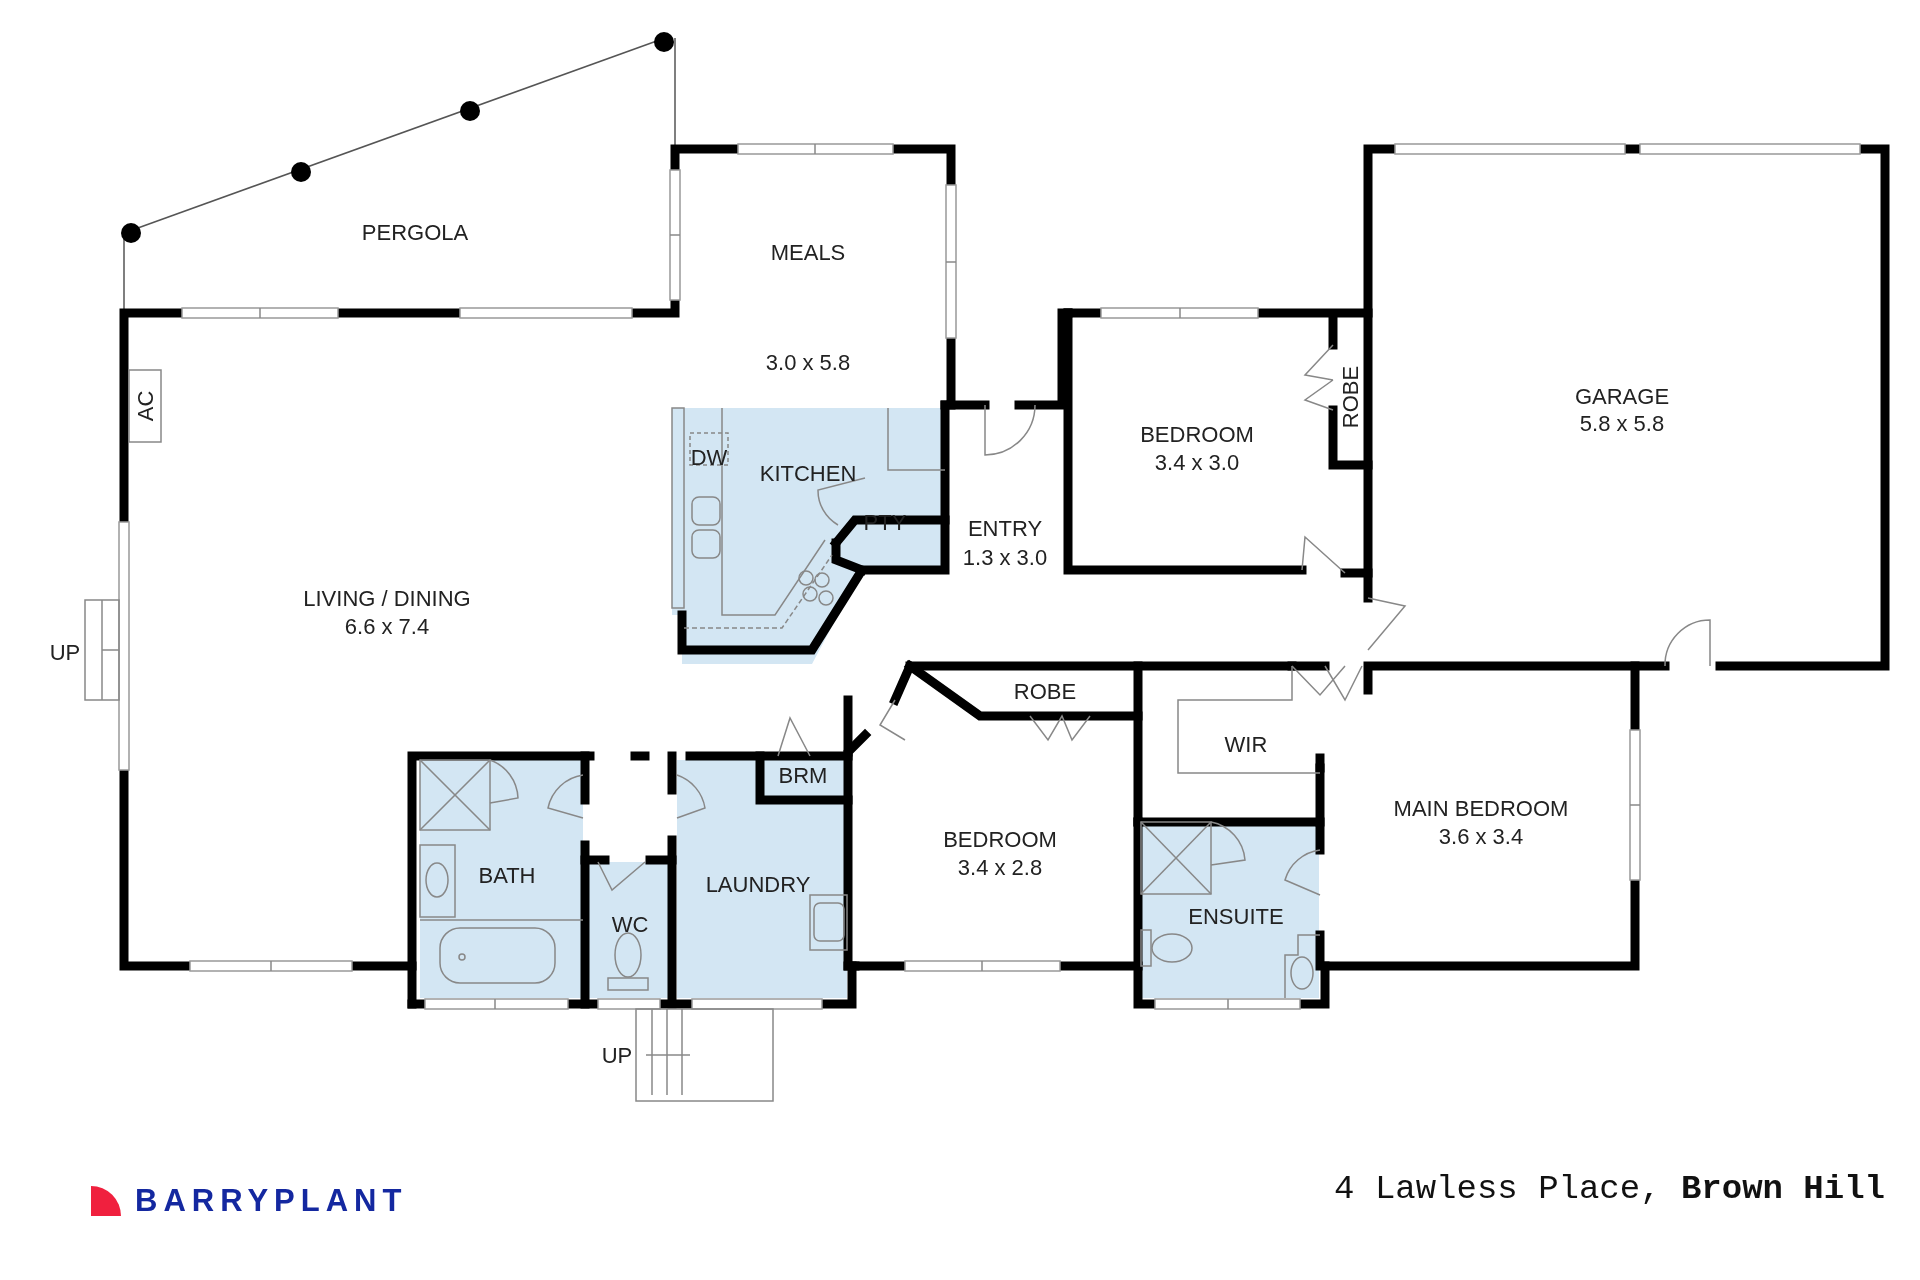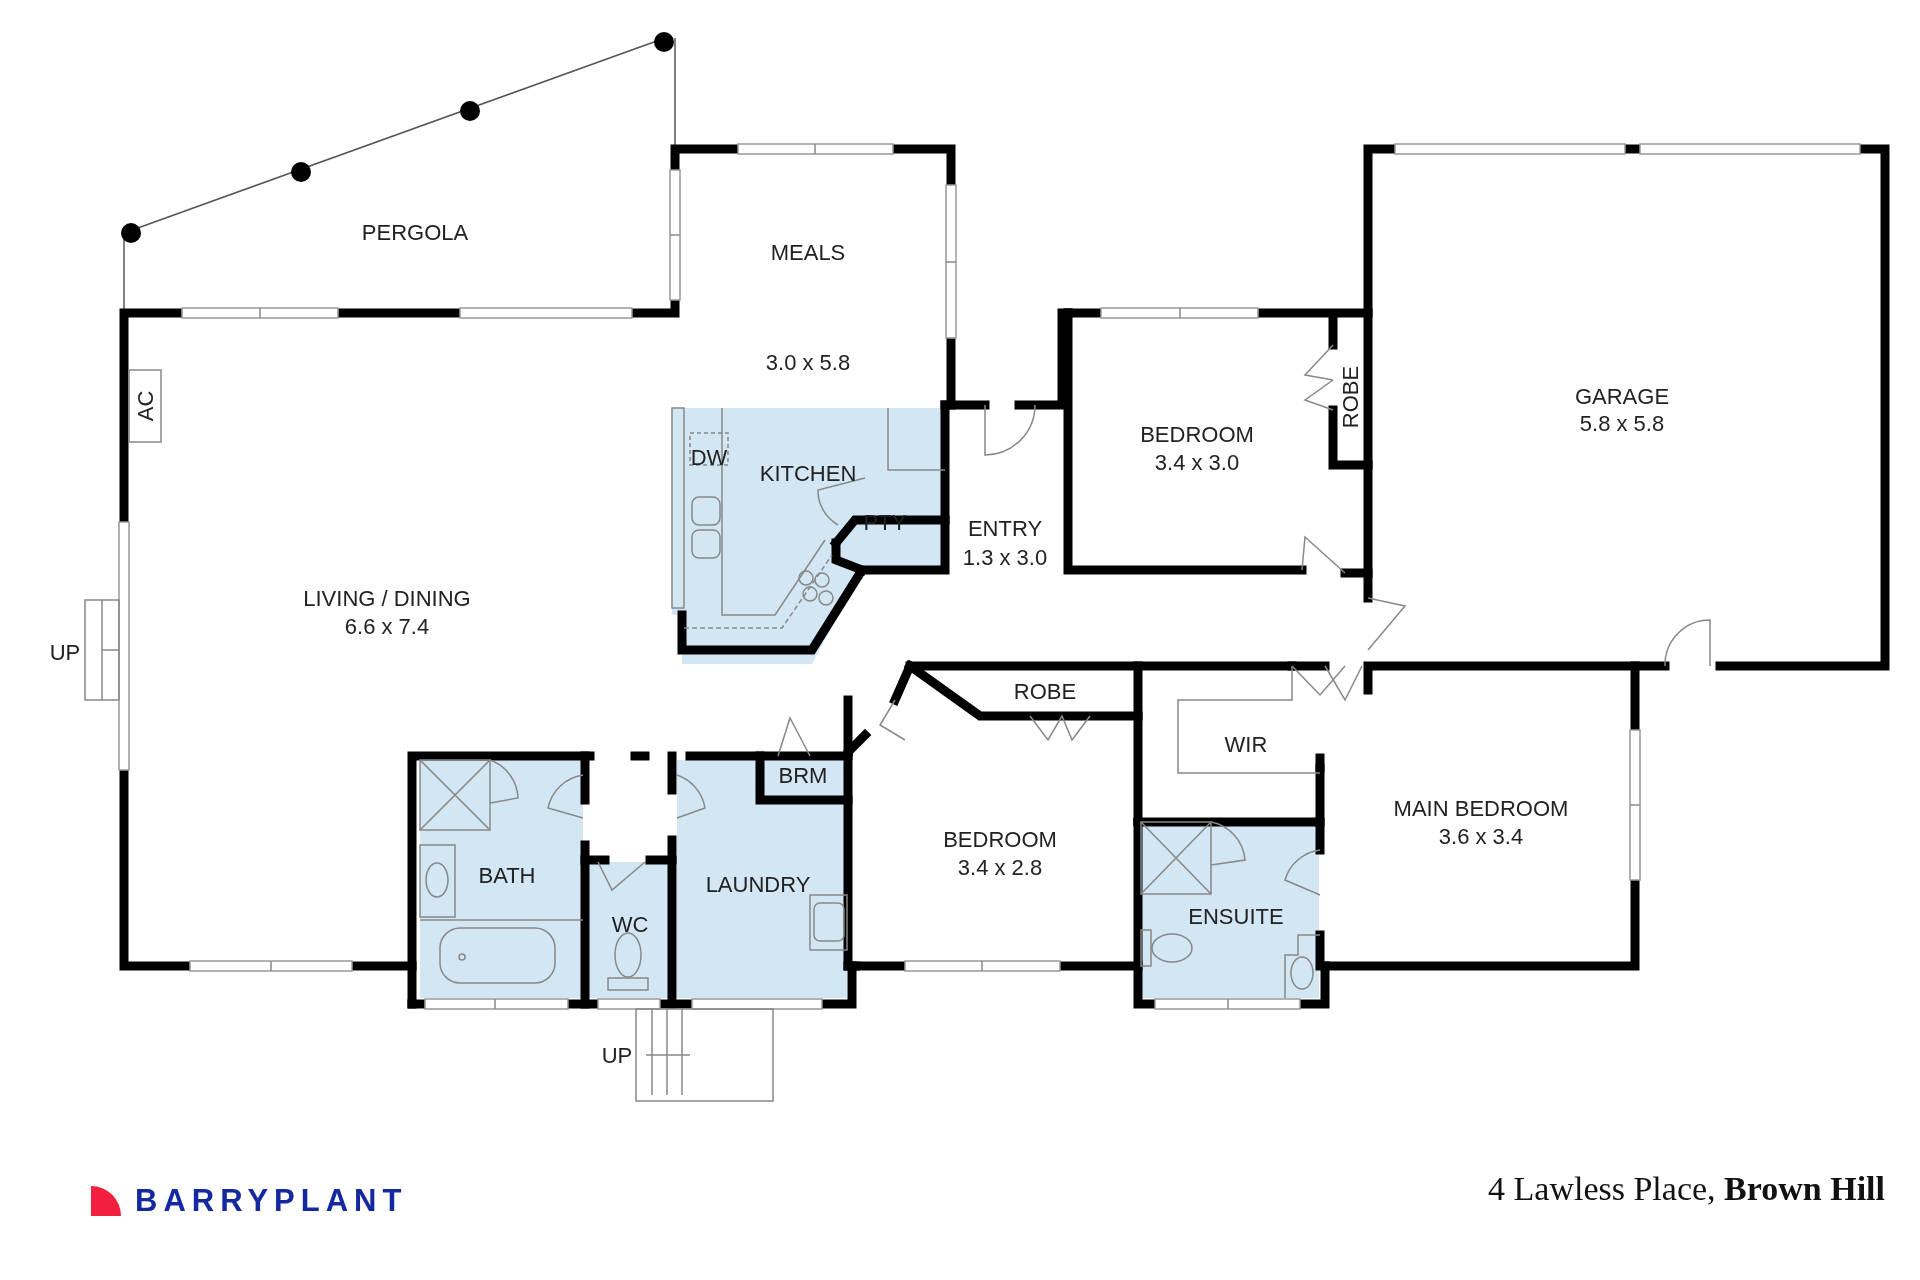--- a/index.html
+++ b/index.html
@@ -8,21 +8,21 @@
   .room-label { font-family:"Liberation Sans", sans-serif; font-size:22px; fill:#222; text-anchor:middle; }
   .wall { fill:none; stroke:#000; stroke-width:9; stroke-linecap:square; stroke-linejoin:miter; }
   .thin { fill:none; stroke:#888; stroke-width:1.5; }
   .thin-dark { fill:none; stroke:#555; stroke-width:1.5; }
   .wet { fill:#d3e6f3; stroke:none; }
   .win { fill:#fff; stroke:#999; stroke-width:1.5; }
   .post { fill:#000; }
   .logo { position:absolute; left:58px; top:1183px; display:flex; align-items:center;margin-left:33px; }
   .logo-mark { width:30px; height:30px; background:#f0203e; border-top-right-radius:30px; margin-right:14px; }
   .logo-text { font-family:"Liberation Sans", sans-serif; font-weight:bold; font-size:31px; letter-spacing:6px; color:#1428a0; }
-  .address { position:absolute; right:35px; top:1170px; font-family:Liberation Serif, serif; font-size:34px; color:#111; }
+  .address { position:absolute; right:35px; top:1170px; font-family:Liberation Mono, monospace; font-size:34px; color:#111; }
   .address .suburb { font-weight:bold; }
 </style>
 </head>
 <body>
 
 <svg id="plan" viewBox="0 0 1920 1280" xmlns="http://www.w3.org/2000/svg">
 
   <g>
 
     <polygon class="wet" points="672,408 945,408 945,570 862,570 812,664 682,664 682,615 672,615"></polygon>

